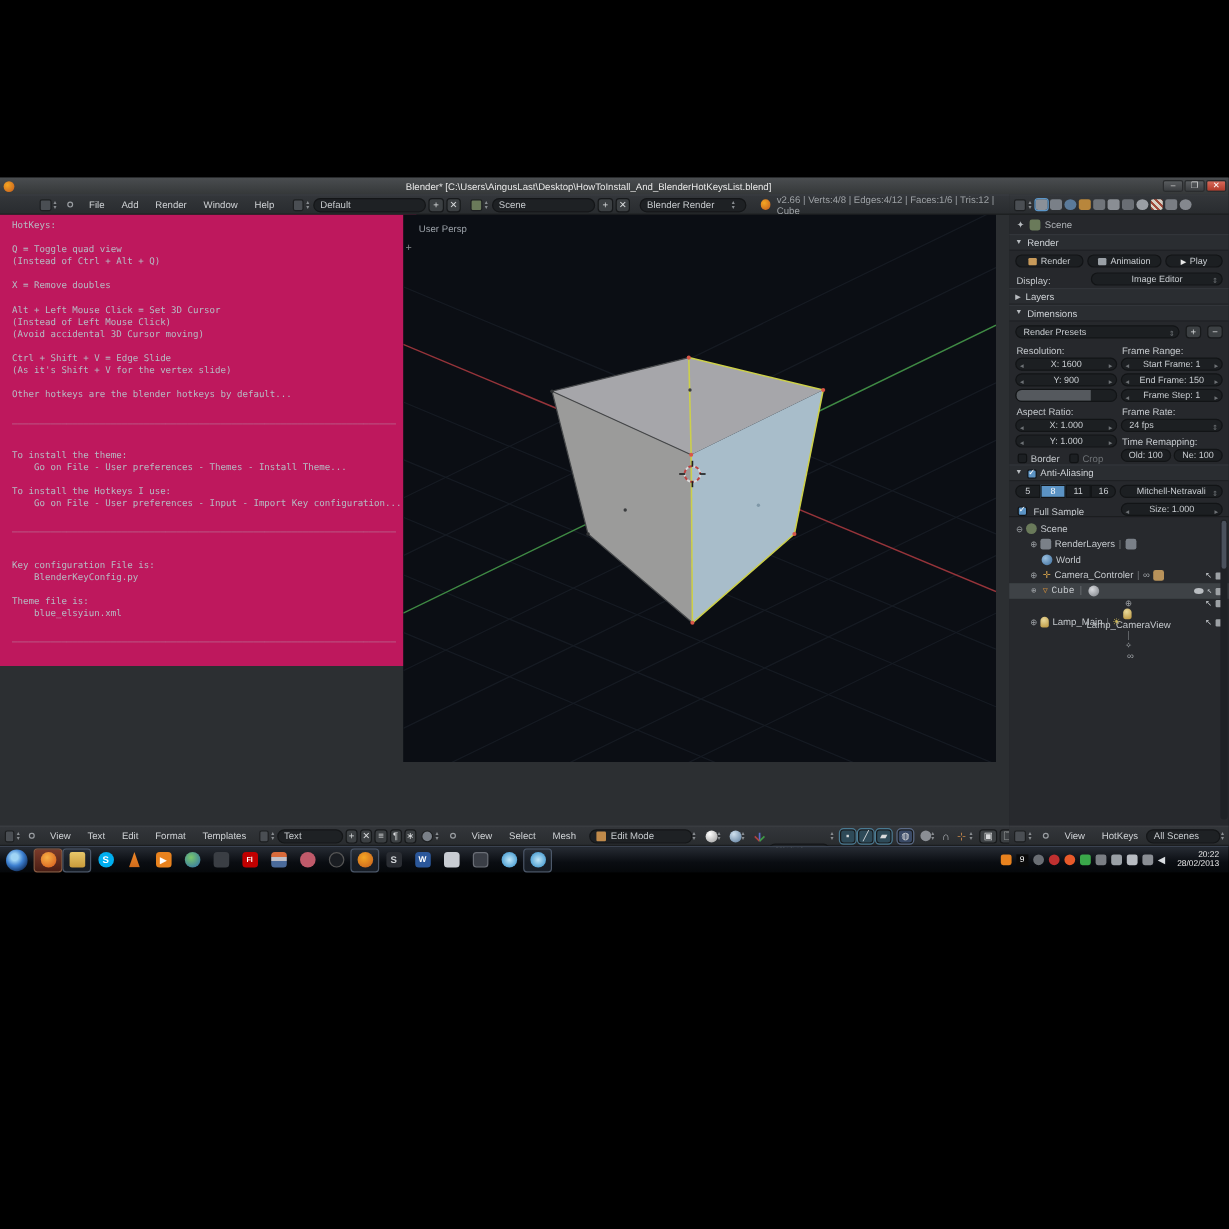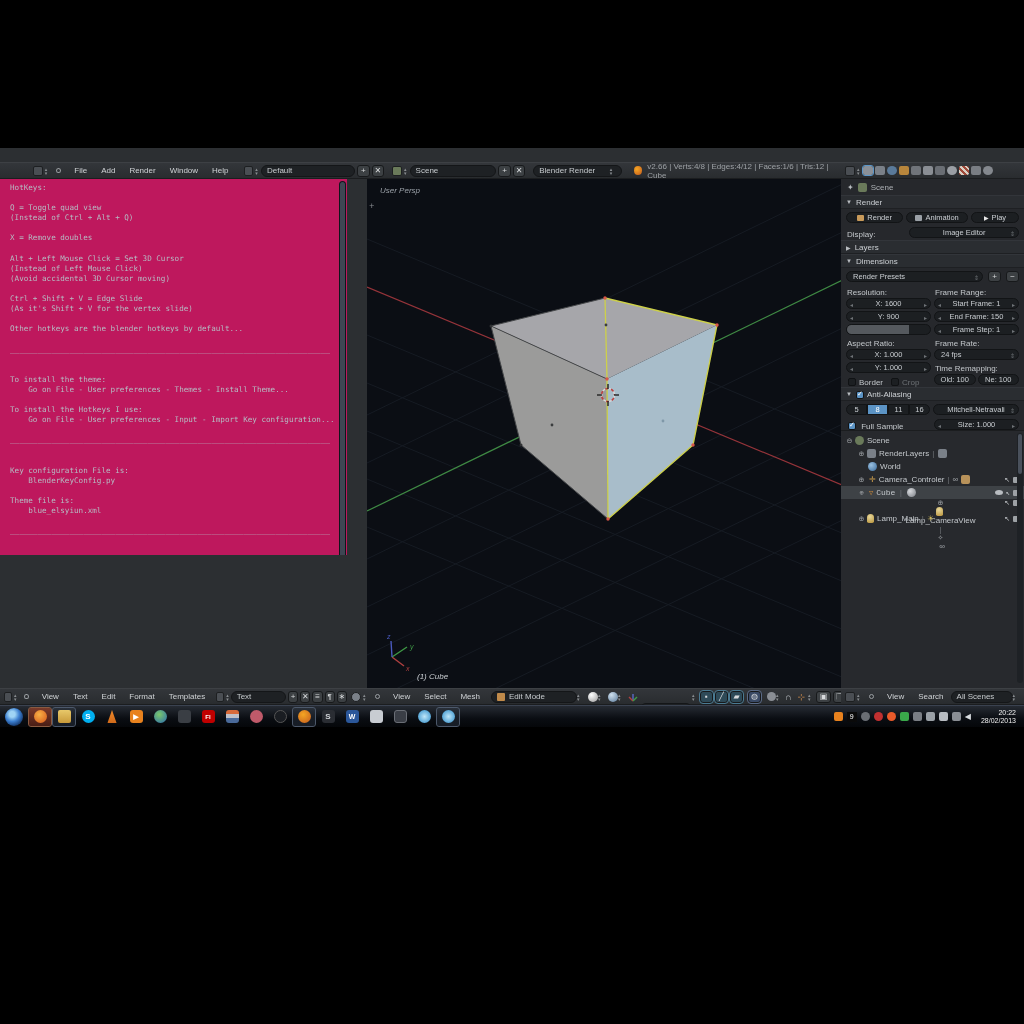--- a/index.html
+++ b/index.html
@@ -35,21 +35,21 @@
 
   
   .texted { position:absolute; left:0; top:0; width:347px; height:376px; background:#be185d; overflow:hidden; }
   .texted pre { font-family:"DejaVu Sans Mono", monospace; font-size:7.6px; line-height:10.1px;
                 color:#b6bcc4; padding:4px 0 0 10px; }
   .tcursor { position:absolute; left:124px; top:496px; width:4px; height:9px; background:#e8e8ea; }
   .vscroll { position:absolute; right:1px; top:2px; width:7px; height:505px; background:#10141b; border-radius:4px; }
   .vthumb { position:absolute; left:1px; top:1px; width:5px; height:86%; background:#3e4653; border-radius:3px; }
 
   
-  .viewport { position:absolute; left:367px; top:0; width:494px; height:509px; background:#0b0e14; overflow:hidden;font-style:italic; }
+  .viewport { position:absolute; left:336px; top:0; width:494px; height:456px; background:#0b0e14; overflow:hidden; }
   .vp-label { position:absolute; left:13px; top:7px; color:#9ba1a8; font-size:8px; }
   .vp-obj   { position:absolute; left:50px; top:493px; color:#c8ccd0; font-size:8px; }
   .vp-plus  { position:absolute; left:2px; top:22px; color:#8a8e92; font-size:9px; }
 
   
   .rightcol { position:absolute; left:841px; top:14px; width:183px; height:543px; background:#26282c; }
   .props-header { position:absolute; top:0; left:0; width:183px; height:17px; }
   .picon { width:10px; height:9px; border-radius:2px; display:inline-block; margin-right:2px; }
   .picon.sel { outline:1px solid #5b96c8; background:#3a4a58; }
   .props-body { position:absolute; top:17px; left:0; width:183px; height:251px; background:#26282c;
@@ -109,20 +109,29 @@
   .badge9 { background:#0a0a0a; color:#fff; font-size:7px; width:10px; height:10px; text-align:center; line-height:10px; }
   .clock { text-align:right; color:#eee; font-size:7px; line-height:8px; margin:0 8px 0 6px; white-space:nowrap; }
 </style>
 </head>
 <body>
 
 <div class="screen">
 
   <div class="bwindow">
 
+    <div class="titlebar">
+      <div class="blogo"></div>
+      <div class="title-text">Blender* [C:\Users\AingusLast\Desktop\HowToInstall_And_BlenderHotKeysList.blend]</div>
+      <div class="wbtns">
+        <div class="wbtn">–</div>
+        <div class="wbtn">❐</div>
+        <div class="wbtn close">✕</div>
+      </div>
+    </div>
 
     <div class="abs" style="left:0; top:14px; width:841px; height:543px;">
 
       <div class="strip" style="height:17px;padding-left:29px;">
         <span class="ed-icon"></span>
         <span class="updn">▴<br>▾</span>
         <span class="dot-icon"></span>
         <span class="menu-item">File</span>
         <span class="menu-item">Add</span>
         <span class="menu-item">Render</span>
@@ -582,21 +591,21 @@
         <div class="ol-scroll">
           <div class="ol-thumb"></div>
         </div>
       </div>
 
       <div class="strip abs" style="top:526px; left:0; width:183px; height:17px;">
         <span class="ed-icon"></span>
         <span class="updn">▴<br>▾</span>
         <span class="dot-icon"></span>
         <span class="menu-item">View</span>
-        <span class="menu-item">Search</span>
+        <span class="menu-item">HotKeys</span>
         <span class="fieldbox" style="width:62px;">
           <span>All Scenes</span>
         </span>
         <span class="updn">▴<br>▾</span>
       </div>
     </div>
   </div>
 
   <div class="taskbar">
     <div class="orb"></div>

